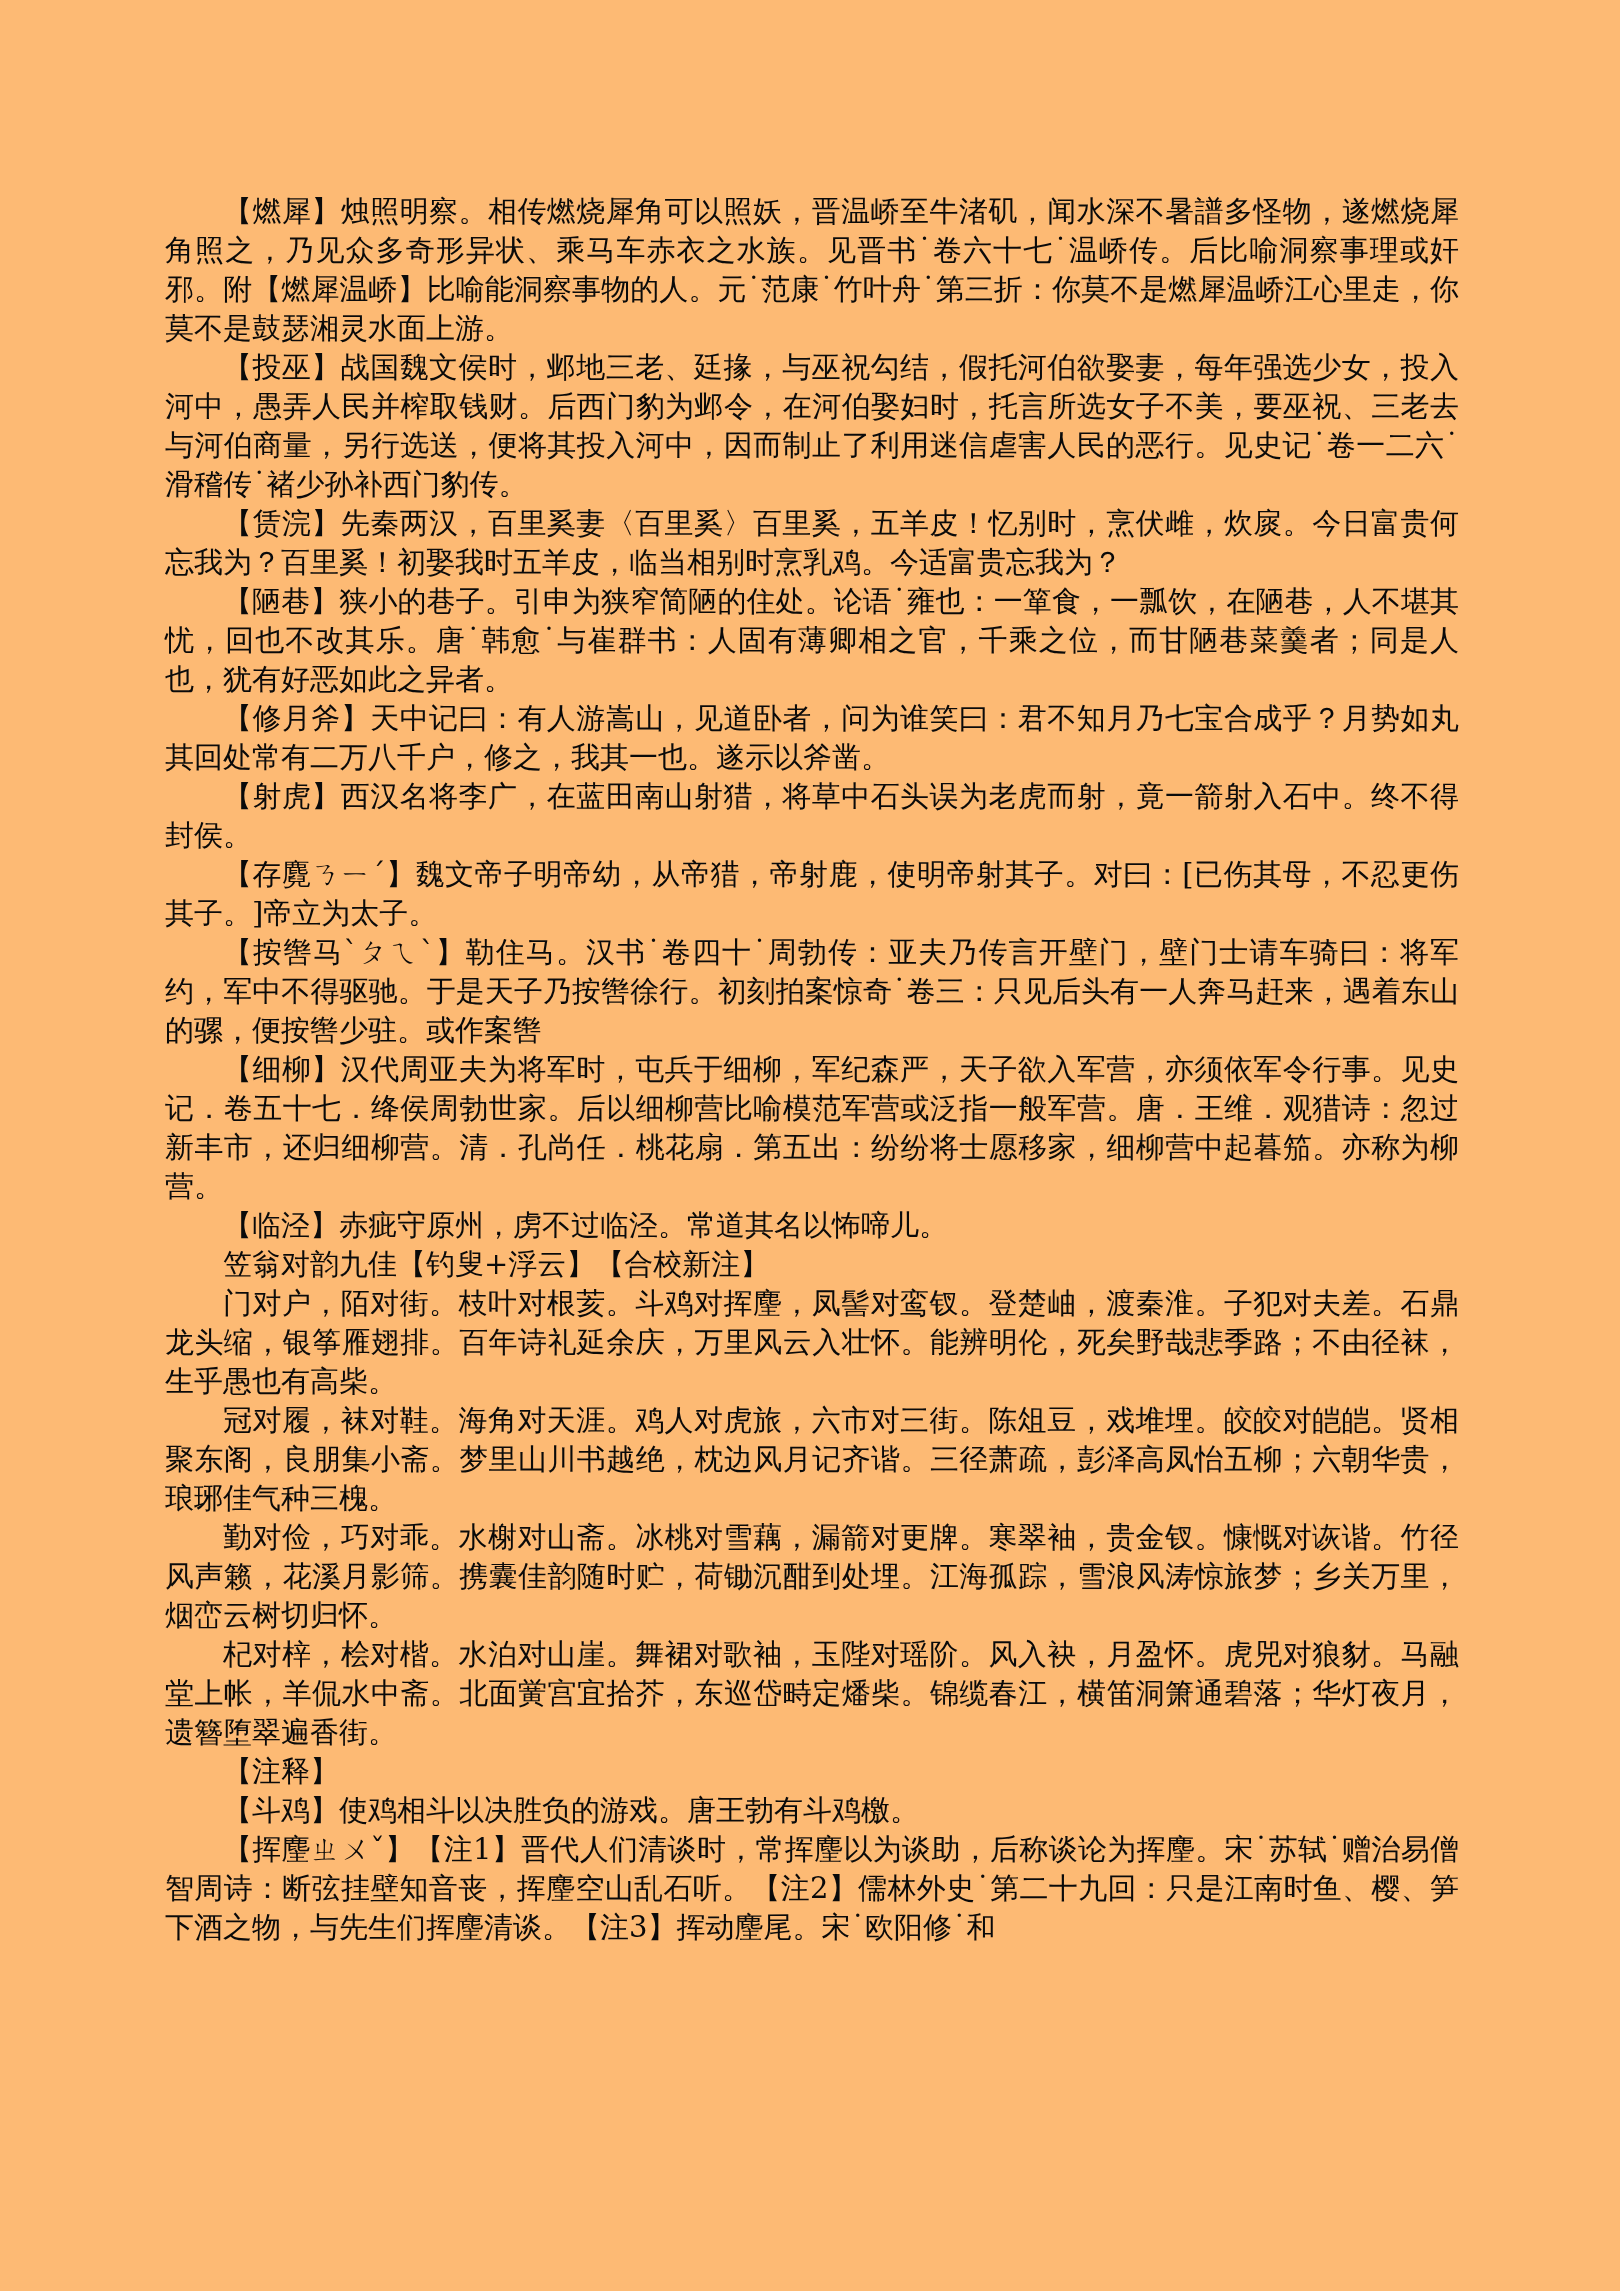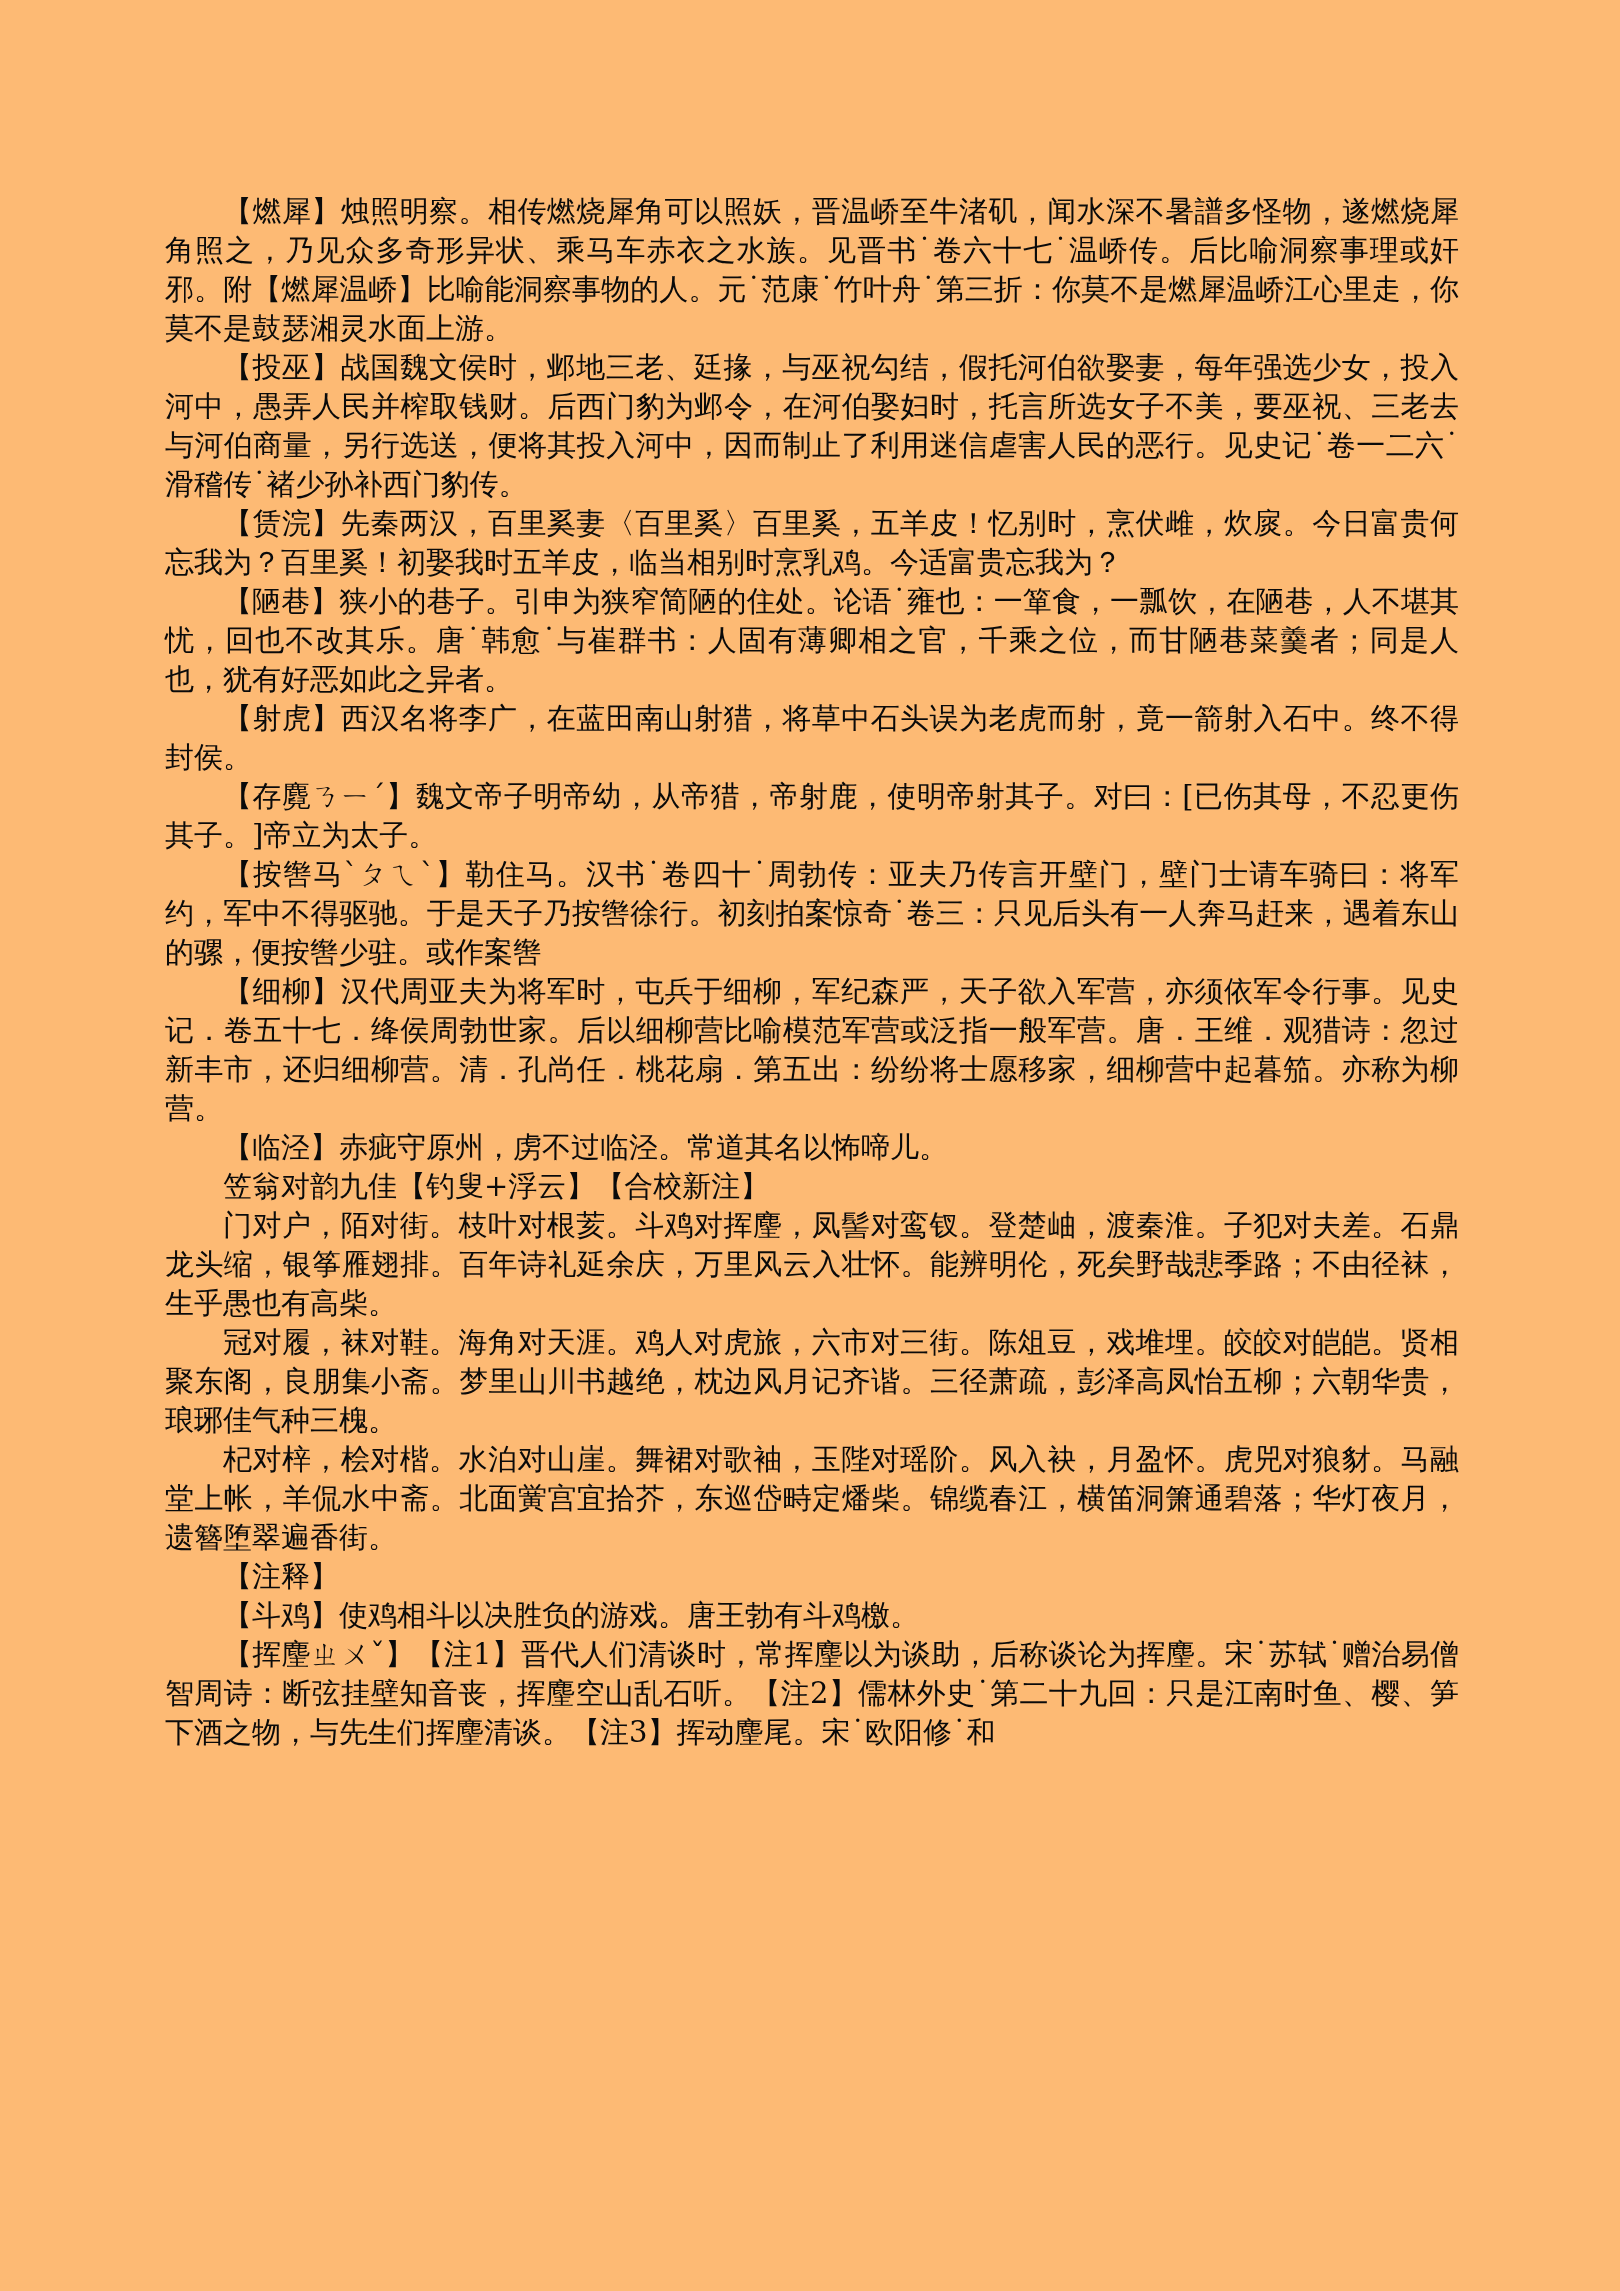--- a/index.html
+++ b/index.html
@@ -41,39 +41,41 @@
 
       <p class="para">【燃犀】烛照明察。相传燃烧犀角可以照妖，晋温峤至牛渚矶，闻水深不暑譜多怪物，遂燃烧犀角照之，乃见众多奇形异状、乘马车赤衣之水族。见晋书˙卷六十七˙温峤传。后比喻洞察事理或奸邪。附【燃犀温峤】比喻能洞察事物的人。元˙范康˙竹叶舟˙第三折：你莫不是燃犀温峤江心里走，你莫不是鼓瑟湘灵水面上游。</p>
 
       <p class="para">【投巫】战国魏文侯时，邺地三老、廷掾，与巫祝勾结，假托河伯欲娶妻，每年强选少女，投入河中，愚弄人民并榨取钱财。后西门豹为邺令，在河伯娶妇时，托言所选女子不美，要巫祝、三老去与河伯商量，另行选送，便将其投入河中，因而制止了利用迷信虐害人民的恶行。见史记˙卷一二六˙滑稽传˙褚少孙补西门豹传。</p>
 
       <p class="para">【赁浣】先秦两汉，百里奚妻〈百里奚〉百里奚，五羊皮！忆别时，烹伏雌，炊扊。今日富贵何忘我为？百里奚！初娶我时五羊皮，临当相别时烹乳鸡。今适富贵忘我为？</p>
 
       <p class="para">【陋巷】狭小的巷子。引申为狭窄简陋的住处。论语˙雍也：一箪食，一瓢饮，在陋巷，人不堪其忧，回也不改其乐。唐˙韩愈˙与崔群书：人固有薄卿相之官，千乘之位，而甘陋巷菜羹者；同是人也，犹有好恶如此之异者。</p>
 
 
+      <p class="para">【修月斧】天中记曰：有人游嵩山，见道卧者，问为谁笑曰：君不知月乃七宝合成乎？月势如丸其回处常有二万八千户，修之，我其一也。遂示以斧凿。</p>
 
 
 
       <p class="para">【射虎】西汉名将李广，在蓝田南山射猎，将草中石头误为老虎而射，竟一箭射入石中。终不得封侯。</p>
 
       <p class="para">【存麑ㄋㄧˊ】魏文帝子明帝幼，从帝猎，帝射鹿，使明帝射其子。对曰：[已伤其母，不忍更伤其子。]帝立为太子。</p>
 
       <p class="para">【按辔马ˋㄆㄟˋ】勒住马。汉书˙卷四十˙周勃传：亚夫乃传言开壁门，壁门士请车骑曰：将军约，军中不得驱驰。于是天子乃按辔徐行。初刻拍案惊奇˙卷三：只见后头有一人奔马赶来，遇着东山的骡，便按辔少驻。或作案辔</p>
 
       <p class="para">【细柳】汉代周亚夫为将军时，屯兵于细柳，军纪森严，天子欲入军营，亦须依军令行事。见史记．卷五十七．绛侯周勃世家。后以细柳营比喻模范军营或泛指一般军营。唐．王维．观猎诗：忽过新丰市，还归细柳营。清．孔尚任．桃花扇．第五出：纷纷将士愿移家，细柳营中起暮笳。亦称为柳营。</p>
 
       <p class="para">【临泾】赤疵守原州，虏不过临泾。常道其名以怖啼儿。</p>
 
       <p class="para">笠翁对韵九佳【钓叟+浮云】【合校新注】</p>
 
       <p class="para">门对户，陌对街。枝叶对根荄。斗鸡对挥麈，凤髻对鸾钗。登楚岫，渡秦淮。子犯对夫差。石鼎龙头缩，银筝雁翅排。百年诗礼延余庆，万里风云入壮怀。能辨明伦，死矣野哉悲季路；不由径袜，生乎愚也有高柴。</p>
 
       <p class="para">冠对履，袜对鞋。海角对天涯。鸡人对虎旅，六市对三街。陈俎豆，戏堆埋。皎皎对皑皑。贤相聚东阁，良朋集小斋。梦里山川书越绝，枕边风月记齐谐。三径萧疏，彭泽高凤怡五柳；六朝华贵，琅琊佳气种三槐。</p>
 
+      <p class="para">勤对俭，巧对乖。水榭对山斋。冰桃对雪藕，漏箭对更牌。寒翠袖，贵金钗。慷慨对诙谐。竹径风声籁，花溪月影筛。携囊佳韵随时贮，荷锄沉酣到处埋。江海孤踪，雪浪风涛惊旅梦；乡关万里，烟峦云树切归怀。</p>
 
       <p class="para">杞对梓，桧对楷。水泊对山崖。舞裙对歌袖，玉陛对瑶阶。风入袂，月盈怀。虎兕对狼豺。马融堂上帐，羊侃水中斋。北面黉宫宜拾芥，东巡岱畤定燔柴。锦缆春江，横笛洞箫通碧落；华灯夜月，遗簪堕翠遍香街。</p>
 
       <p class="para">【注释】</p>
 
       <p class="para">【斗鸡】使鸡相斗以决胜负的游戏。唐王勃有斗鸡檄。</p>
 
       <p class="para">【挥麈ㄓㄨˇ】【注1】晋代人们清谈时，常挥麈以为谈助，后称谈论为挥麈。宋˙苏轼˙赠治易僧智周诗：断弦挂壁知音丧，挥麈空山乱石听。【注2】儒林外史˙第二十九回：只是江南时鱼、樱、笋下酒之物，与先生们挥麈清谈。【注3】挥动麈尾。宋˙欧阳修˙和</p>
     </div>
 </div>

